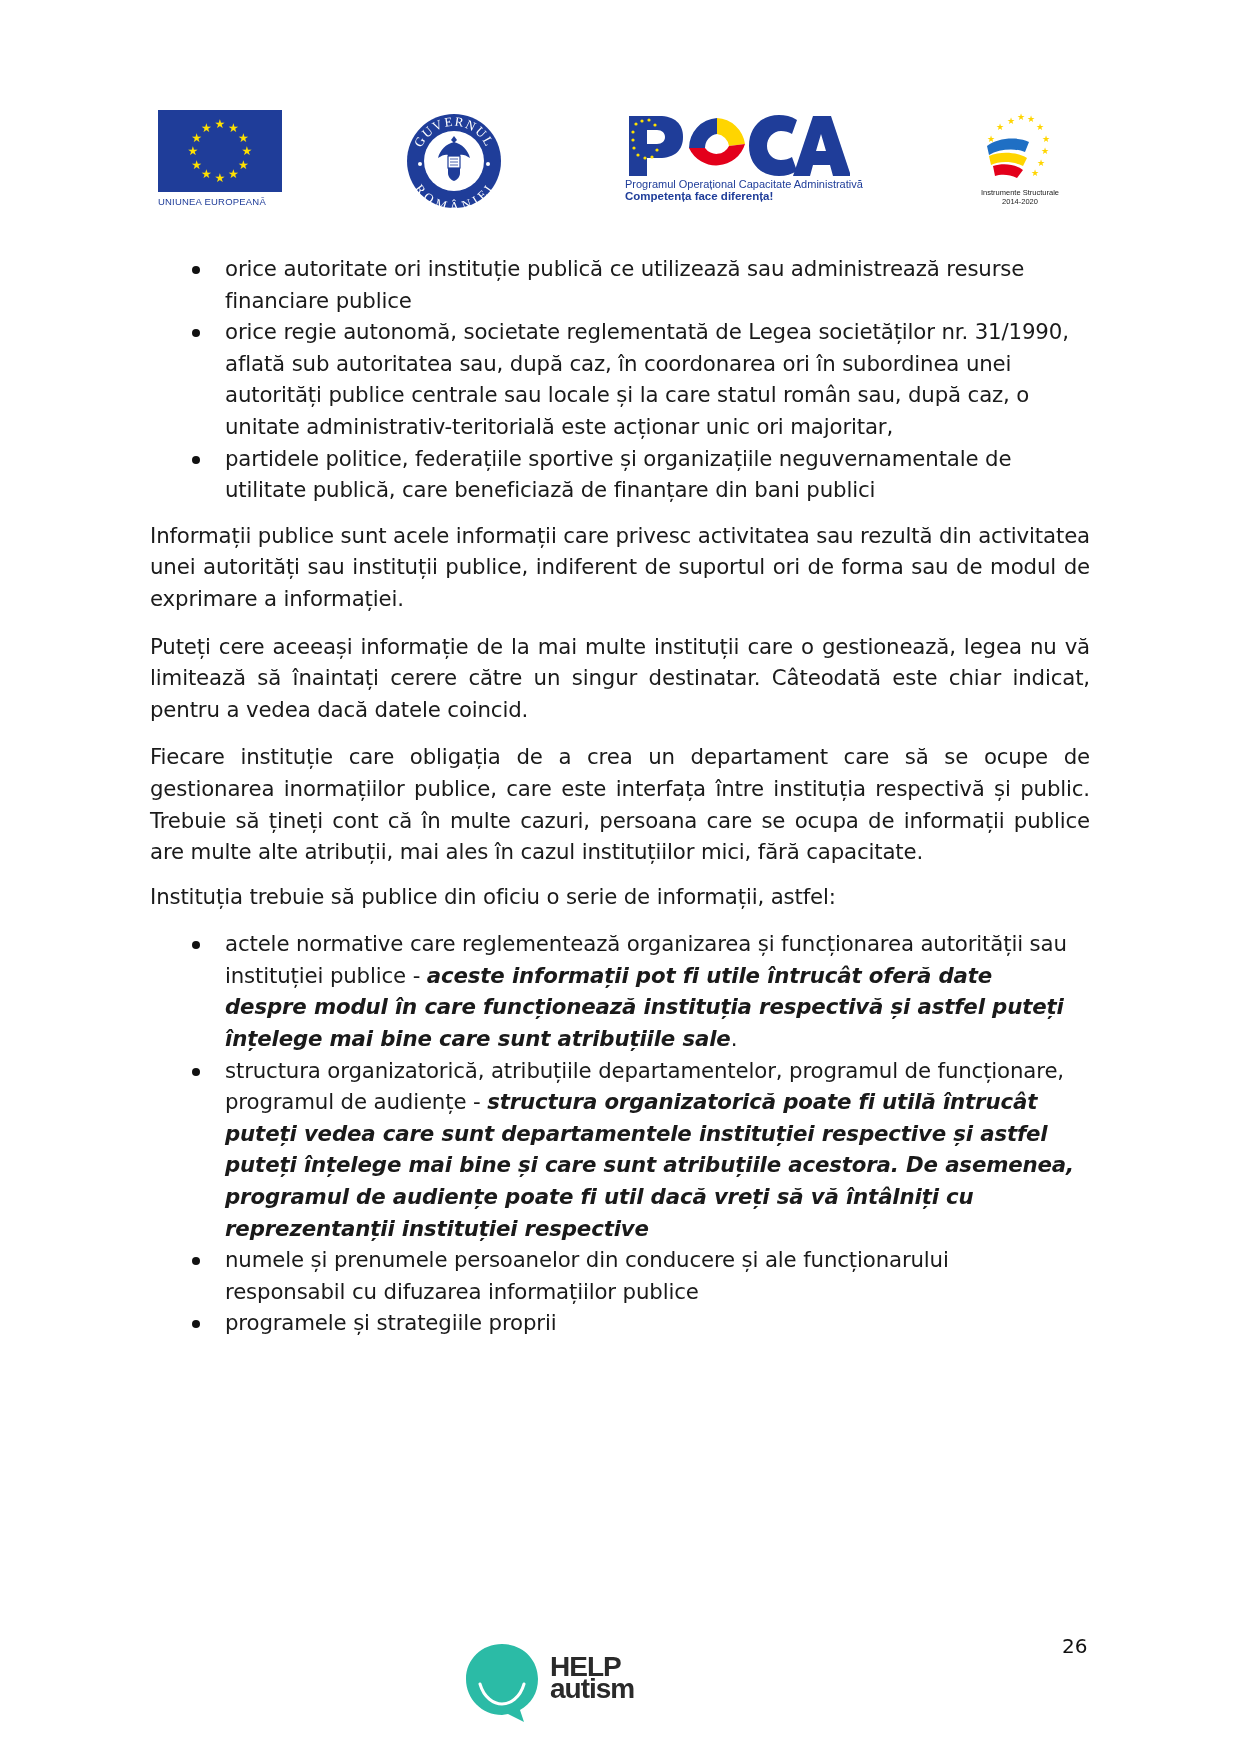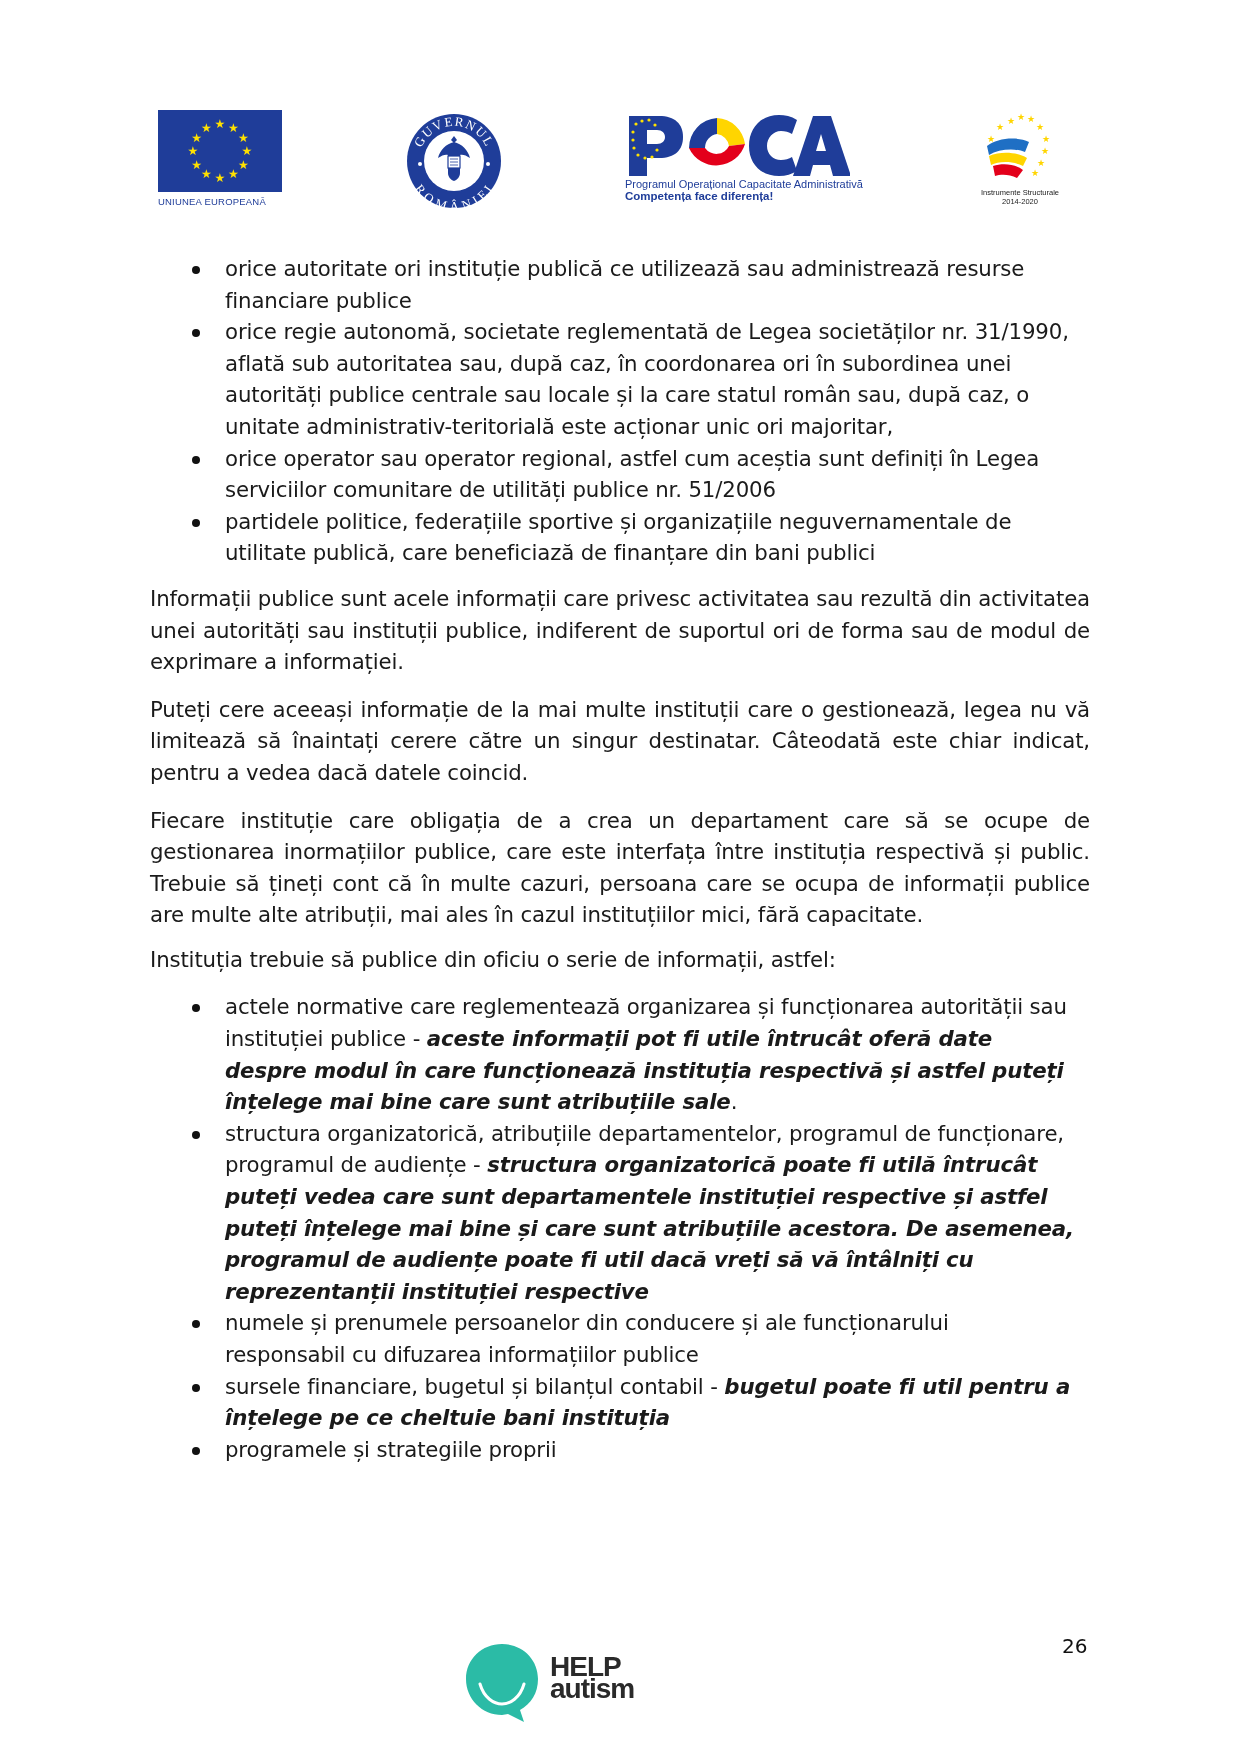--- a/index.html
+++ b/index.html
@@ -147,39 +147,37 @@
     <span>Instrumente Structurale</span><br>
     <span>2014-2020</span>
   </div>
 </div>
 
 <div class="content">
 
   <ul class="bullets list1">
     <li><span class="bullet"></span><span>orice autoritate ori instituție publică ce utilizează sau administrează resurse financiare publice</span></li>
     <li><span class="bullet"></span><span>orice regie autonomă, societate reglementată de Legea societăților nr. 31/1990, aflată sub autoritatea sau, după caz, în coordonarea ori în subordinea unei autorități publice centrale sau locale și la care statul român sau, după caz, o unitate administrativ-teritorială este acționar unic ori majoritar,</span></li>
-    <li><span class="bullet"></span><span>orice operator sau operator regional, astfel cum aceștia sunt definiți în Legea serviciilor comunitare de utilități publice nr. 51/2006</span></li>
     <li><span class="bullet"></span><span>partidele politice, federațiile sportive și organizațiile neguvernamentale de utilitate publică, care beneficiază de finanțare din bani publici</span></li>
   </ul>
 
   <div class="gap-a"></div>
   <p class="para">Informații publice sunt acele informații care privesc activitatea sau rezultă din activitatea unei autorități sau instituții publice, indiferent de suportul ori de forma sau de modul de exprimare a informației.</p>
   <div class="gap-b"></div>
   <p class="para">Puteți cere aceeași informație de la mai multe instituții care o gestionează, legea nu vă limitează să înaintați cerere către un singur destinatar. Câteodată este chiar indicat, pentru a vedea dacă datele coincid.</p>
   <div class="gap-b"></div>
   <p class="para">Fiecare instituție care obligația de a crea un departament care să se ocupe de gestionarea inormațiilor publice, care este interfața între instituția respectivă și public. Trebuie să țineți cont că în multe cazuri, persoana care se ocupa de informații publice are multe alte atribuții, mai ales în cazul instituțiilor mici, fără capacitate.</p>
   <div class="gap-c"></div>
   <p class="para">Instituția trebuie să publice din oficiu o serie de informații, astfel:</p>
   <div class="gap-b"></div>
 
   <ul class="bullets list2">
     <li><span class="bullet"></span><span>actele normative care reglementează organizarea și funcționarea autorității sau instituției publice - </span><span class="em">aceste informații pot fi utile întrucât oferă date despre modul în care funcționează instituția respectivă și astfel puteți înțelege mai bine care sunt atribuțiile sale</span><span>.</span></li>
     <li><span class="bullet"></span><span>structura organizatorică, atribuțiile departamentelor, programul de funcționare, programul de audiențe - </span><span class="em">structura organizatorică poate fi utilă întrucât puteți vedea care sunt departamentele instituției respective și astfel puteți înțelege mai bine și care sunt atribuțiile acestora. De asemenea, programul de audiențe poate fi util dacă vreți să vă întâlniți cu reprezentanții instituției respective</span></li>
     <li><span class="bullet"></span><span>numele și prenumele persoanelor din conducere și ale funcționarului responsabil cu difuzarea informațiilor publice</span></li>
-    <li><span class="bullet"></span><span>sursele financiare, bugetul și bilanțul contabil - </span><span class="em">bugetul poate fi util pentru a înțelege pe ce cheltuie bani instituția</span></li>
     <li><span class="bullet"></span><span>programele și strategiile proprii</span></li>
   </ul>
 </div>
 
 <div class="page-number">26</div>
 
 <div class="help-logo">
   <svg width="80" height="84" viewBox="0 0 80 84">
     <path d="M38 4 c20 0 36 15 36 35 c0 14 -7 25 -18 31 l4 12 l-16 -8 c-2 0 -4 1 -6 1 c-20 0 -36 -16 -36 -36 c0 -20 16 -35 36 -35z" fill="#2bbba6"></path>
     <path d="M16 44 c4 14 14 20 22 20 c8 0 18 -6 22 -20" stroke="#ffffff" stroke-width="3" fill="none" stroke-linecap="round"></path>

